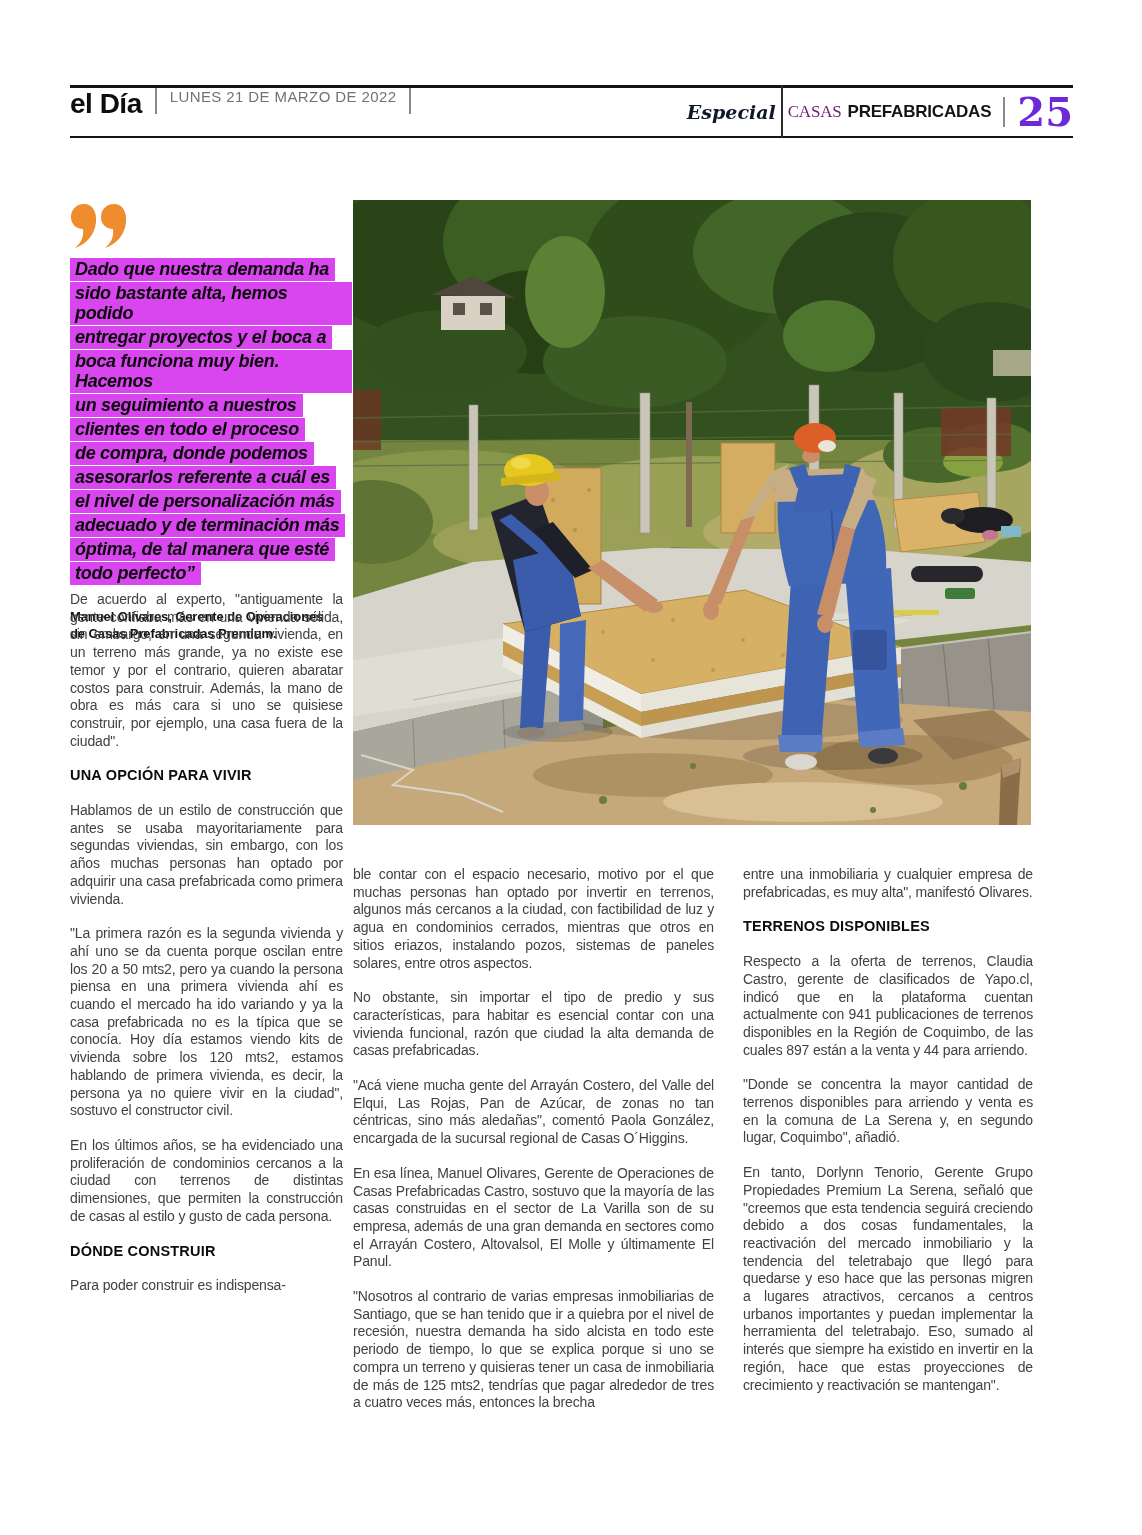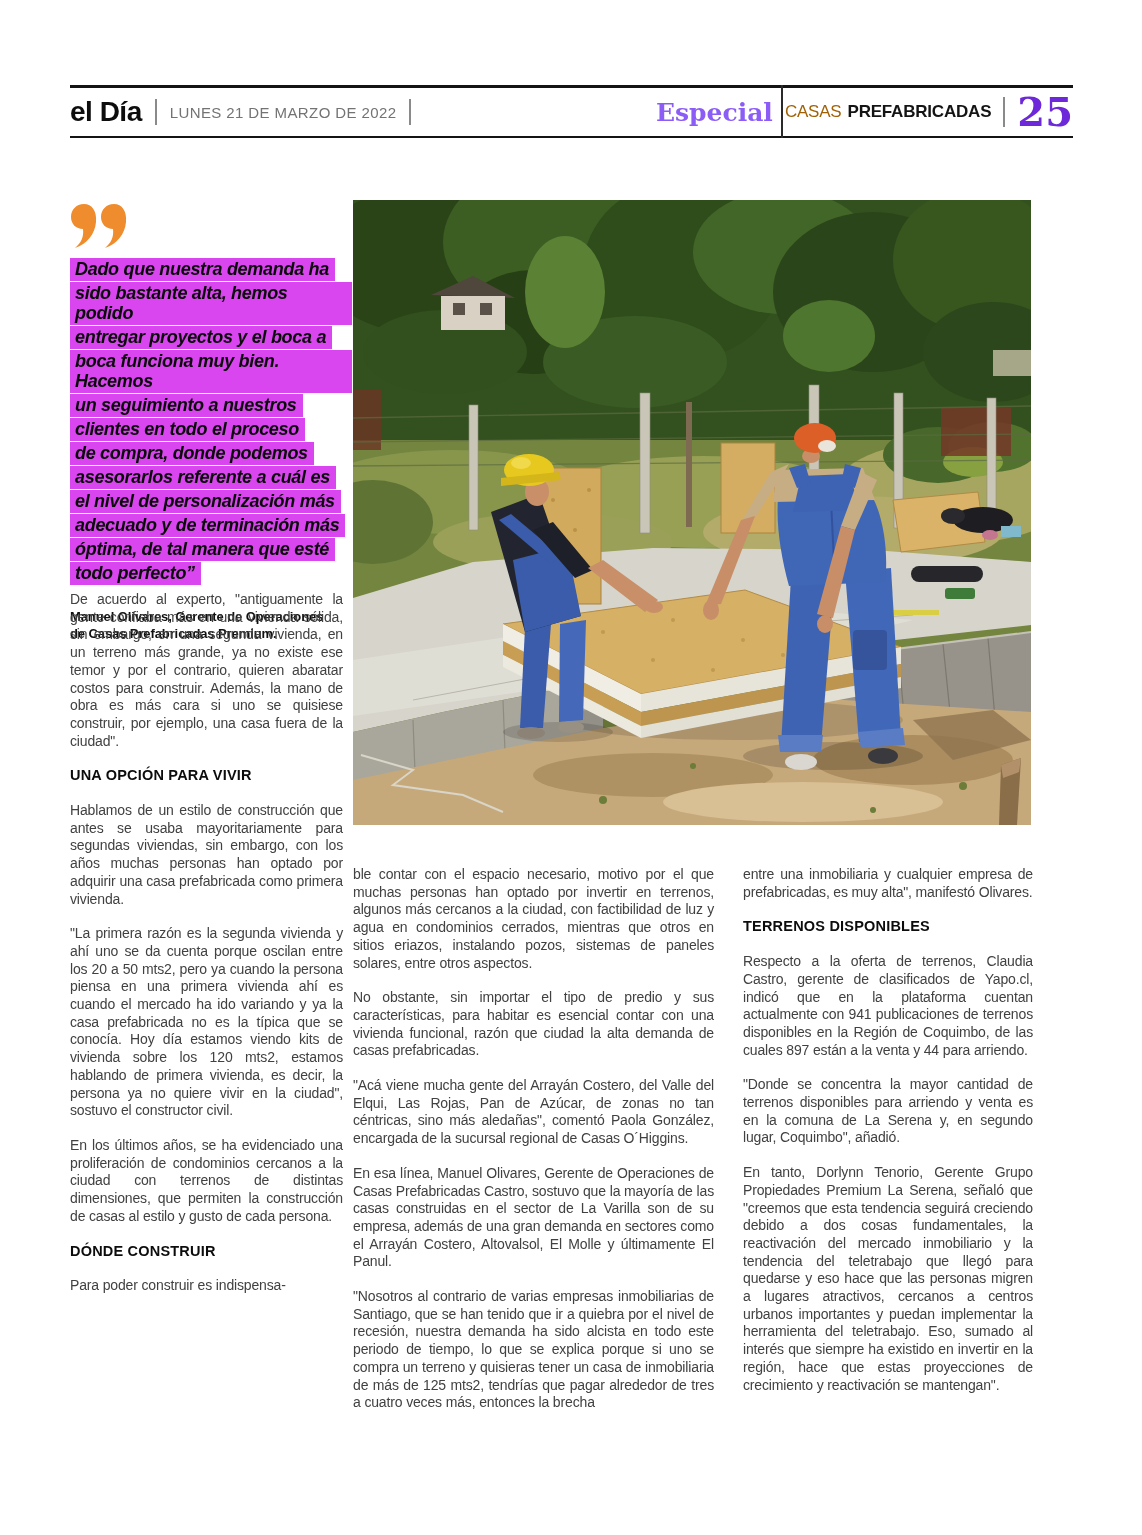--- a/index.html
+++ b/index.html
@@ -3,26 +3,26 @@
 <meta charset="utf-8">
 <style>
   html,body{margin:0;padding:0;background:#ffffff;}
   .page{position:relative;width:1142px;height:1535px;background:#ffffff;overflow:hidden;
         font-family:"Liberation Sans",sans-serif;}
   .abs{position:absolute;}
   .rule{background:#141414;}
   .vline{background:#8a8a8a;width:2px;}
 
   
-  .hdr-band{left:70px;top:88px;width:1003px;height:48px;display:flex;align-items:center;}
+  .hdr-band{left:70px;top:88px;width:1003px;height:48px;display:flex;}
   .brand{font-size:28px;font-weight:bold;letter-spacing:-0.5px;color:#0d0d0d;}
   .hdr-date{font-size:15px;color:#737373;letter-spacing:0.4px;}
   .hdr-right{position:absolute;right:0;top:0;height:48px;display:flex;align-items:center;gap:12px;}
-  .especial{font-family:"DejaVu Serif",serif;font-weight:bold;font-size:25px;color:#8b5cf6;}
-  .sec-a{font-size:17px;font-weight:500;color:#a16207;letter-spacing:-0.2px;}
+  .especial{font-family:"DejaVu Serif",serif;font-style:italic;font-weight:bold;font-size:19px;color:#0f172a;}
+  .sec-a{font-size:17px;font-weight:500;color:#701a75;letter-spacing:-0.2px;font-family:Liberation Serif, serif;}
   .sec-b{font-size:17px;font-weight:800;color:#141414;letter-spacing:-0.2px;margin-left:-6px;}
   .pagenum{font-family:"DejaVu Serif",serif;font-size:40px;font-weight:600;color:#6d28d9;line-height:1;}
 
   
   .quote-block{left:70px;top:203px;width:282px;}
   .q-icon{display:block;margin-bottom:9px;}
   .q-line{display:inline-block;background:#d946ef;color:#0a0a0a;
           font-size:18px;font-weight:bold;font-style:italic;letter-spacing:-0.3px;
           line-height:20px;padding:1px 6px 2px 5px;margin-bottom:1px;}
   .q-attr{margin-top:23px;font-size:13px;font-weight:bold;color:#101010;line-height:16.5px;letter-spacing:-0.1px;}

